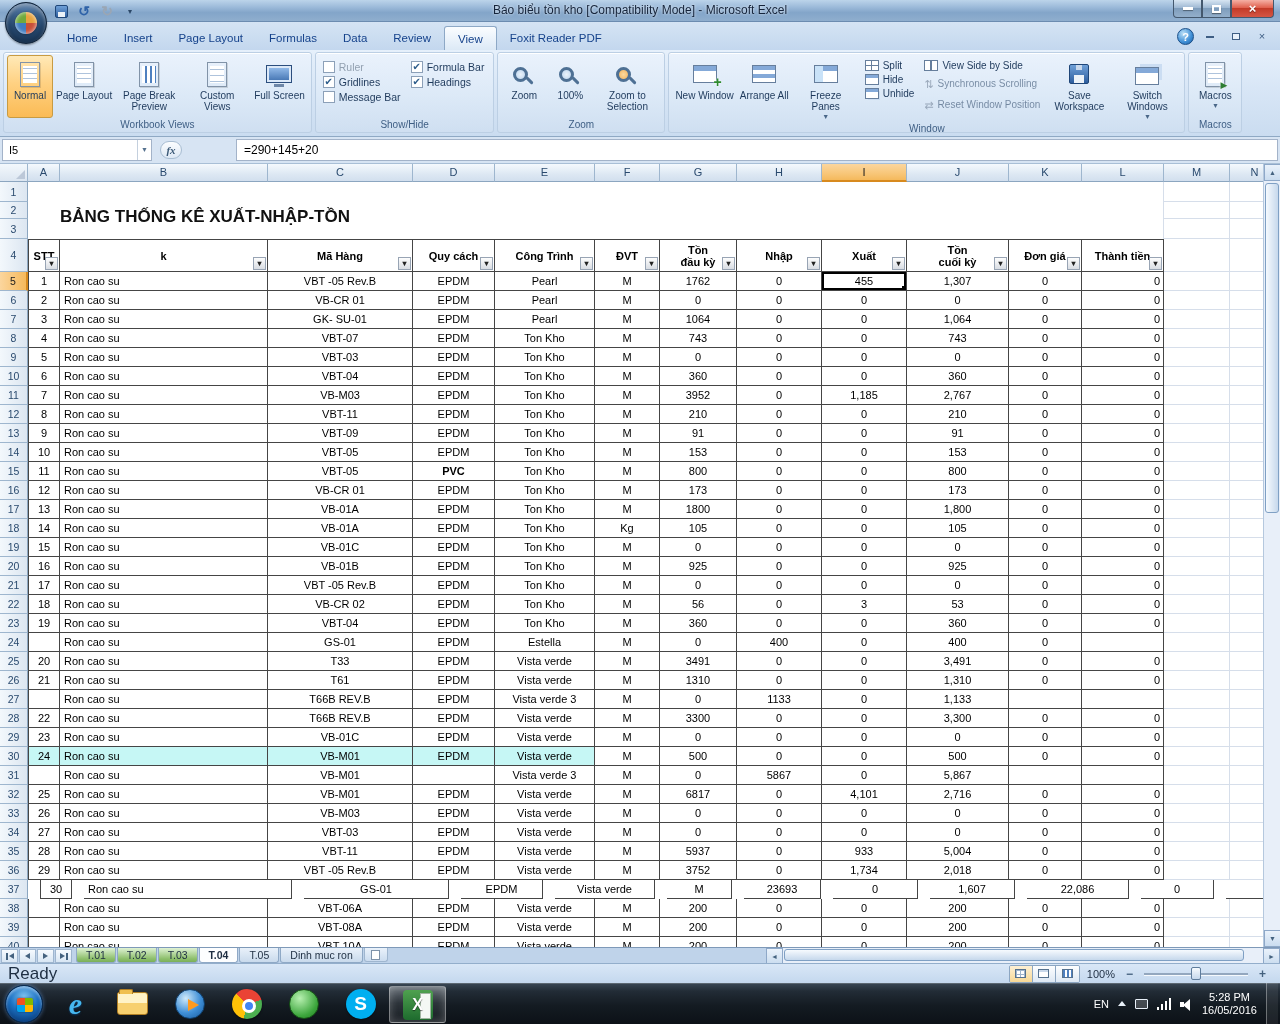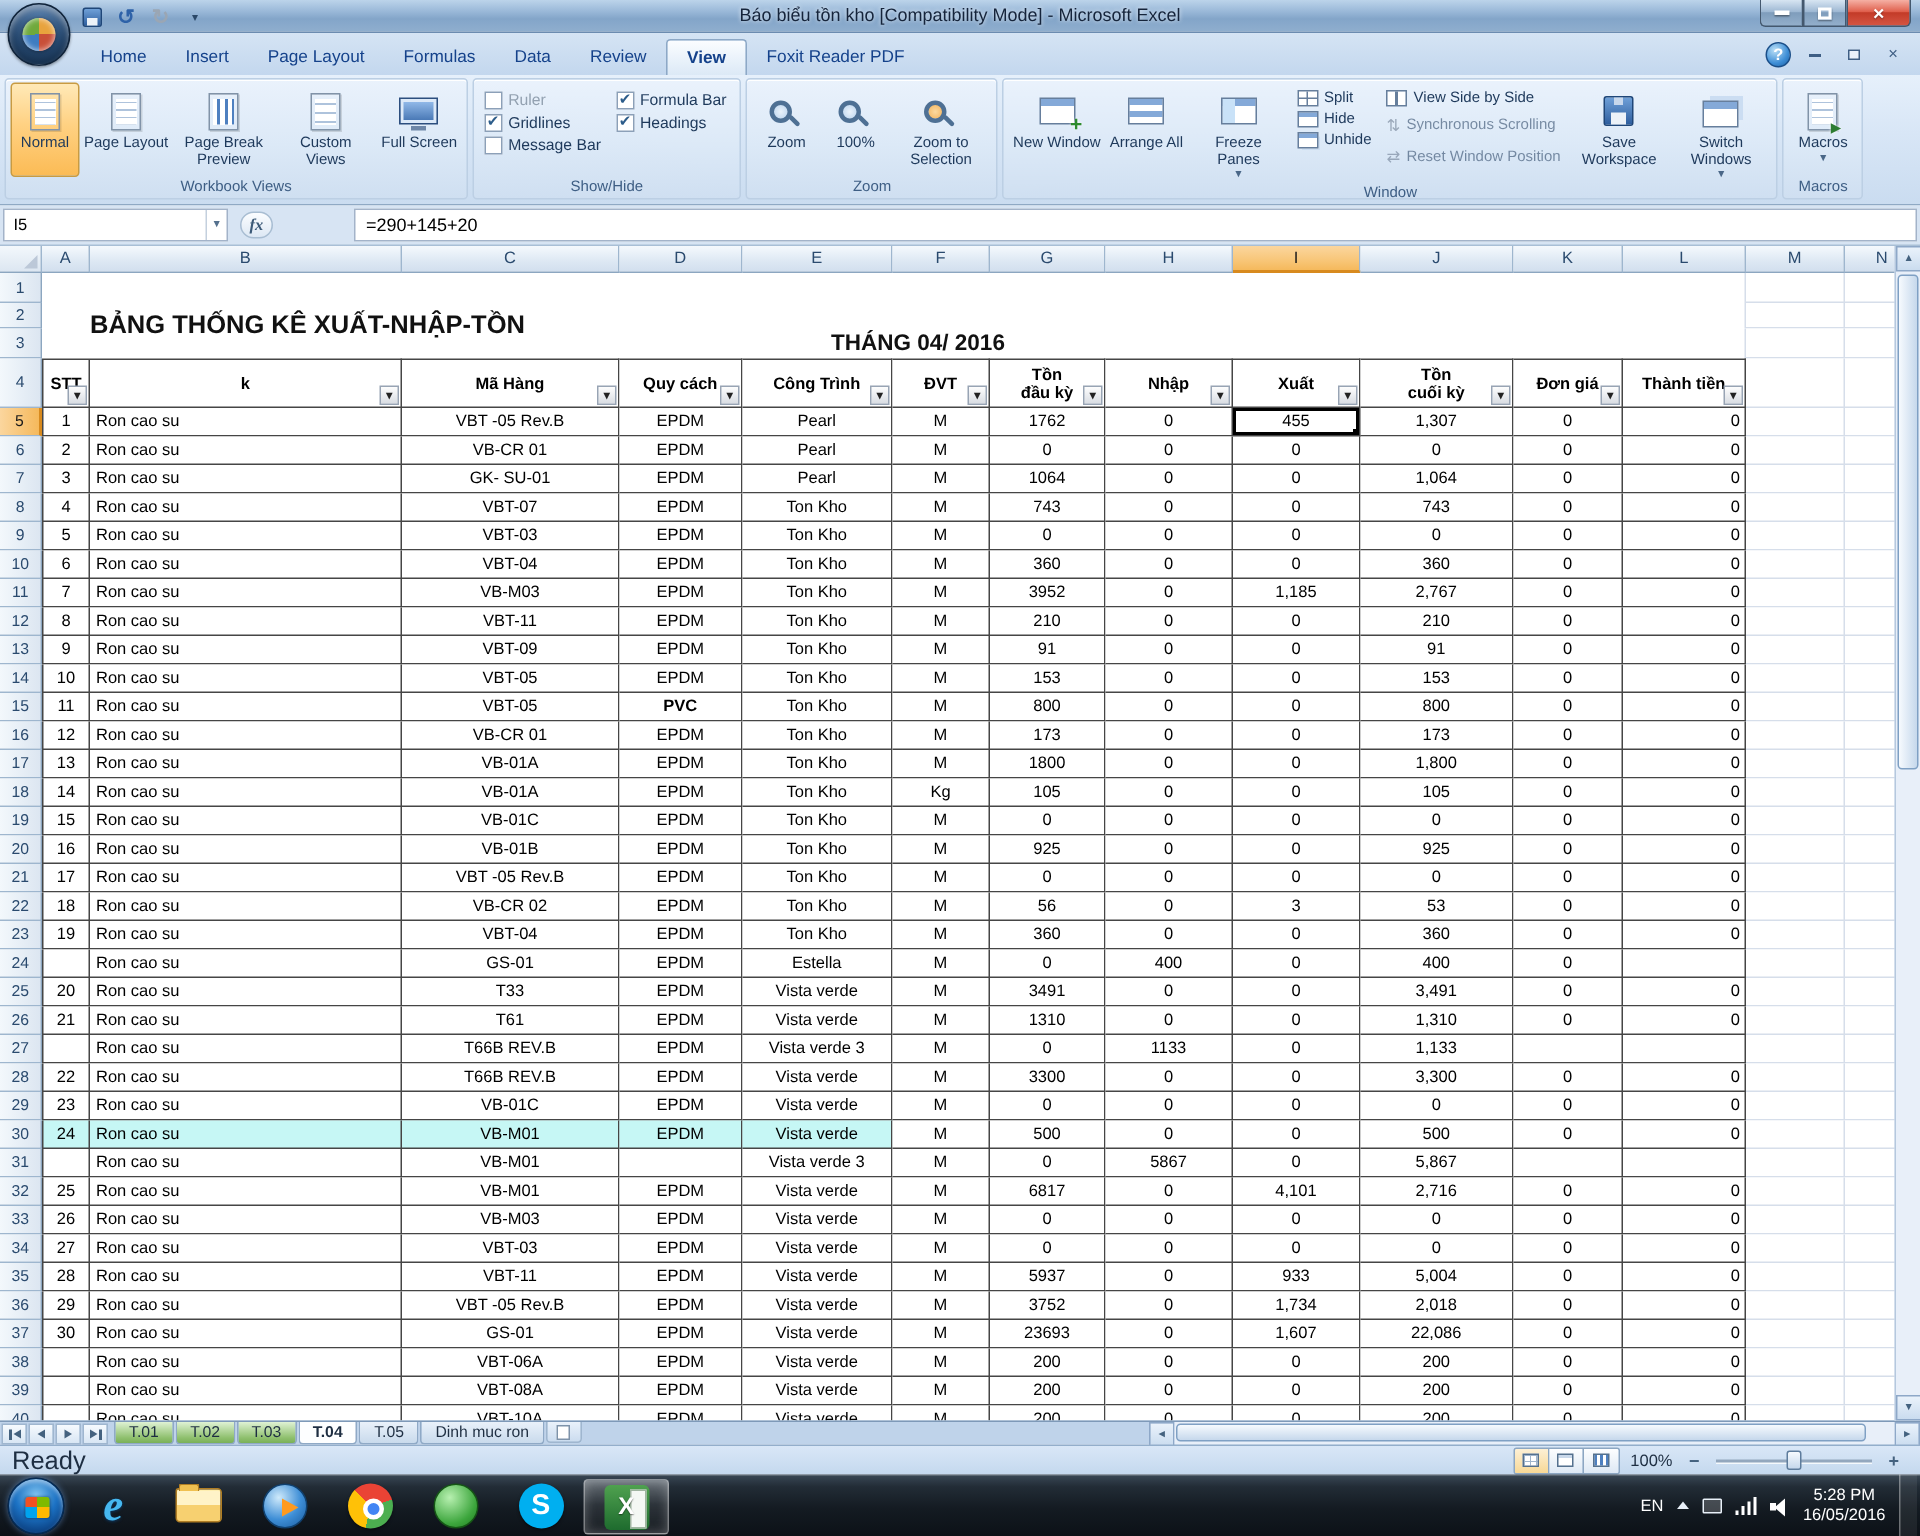--- a/index.html
+++ b/index.html
@@ -37,21 +37,21 @@
     display:flex;align-items:center;justify-content:center;}
   .orb-flower{width:22px;height:22px;border-radius:50%;
     background:conic-gradient(#E8A33D 0 25%,#C94F38 25% 50%,#3E7CC1 50% 75%,#6FA93C 75%);
     box-shadow:inset 0 0 4px rgba(255,255,255,.8),0 0 3px rgba(0,0,0,.5);}
 
   
   .ribbon-tabs{position:absolute;left:0;top:22px;width:1280px;height:28px;
     background:linear-gradient(#D5E4F4,#C3D7EE);}
   #ribbon-tabs-list{position:absolute;left:54px;top:4px;display:flex;height:24px;justify-content:space-between;}
   .rtab{padding:0 13px;font-size:11.5px;color:#15428B;display:flex;align-items:center;border-radius:3px 3px 0 0;}
-  .rtab.active{background:linear-gradient(#FBFDFF,#E8F1FA 60%,#DCE9F6);border:1px solid #8DA8C6;border-bottom:none;color:#15428B;font-weight:bold;}
+  .rtab.active{background:linear-gradient(#FBFDFF,#E8F1FA 60%,#DCE9F6);border:1px solid #8DA8C6;border-bottom:none;color:#15428B;font-weight:normal;}
   .ribbon-right{position:absolute;right:8px;top:6px;display:flex;align-items:center;gap:6px;}
   .help-btn{width:17px;height:17px;border-radius:50%;color:#fff;font-weight:bold;font-size:11px;
     display:flex;align-items:center;justify-content:center;
     background:radial-gradient(circle at 35% 30%,#BBE0F7,#3E8ED6 60%,#1C5EA0);border:1px solid #1A4E88;}
   .wsm{width:20px;height:14px;display:flex;align-items:center;justify-content:center;color:#3E5E84;}
   .wsm .sbar{width:8px;height:2px;background:#3E5E84;}
   .wsm .sbox{width:8px;height:7px;border:1px solid #3E5E84;background:#E9F1FA;}
   .wsm .sx{font-size:11px;line-height:11px;}
 
   
@@ -500,21 +500,20 @@
       <span class="dd">▼</span>
     </div>
     <div class="fxzone">
       <span class="fxbtn">fx</span>
     </div>
     <div class="ffield">=290+145+20</div>
   </div>
 
   <div id="grid">
     <div class="sheet-title1">BẢNG THỐNG KÊ XUẤT-NHẬP-TỒN</div>
-    <div class="sheet-title2">THÁNG 04/ 2016</div>
   <div class="g-chrow">
         <div class="g-corner" style="width: 28px;"></div>
         <div class="g-ch" style="width: 32px;">A</div>
         <div class="g-ch" style="width: 208px;">B</div>
         <div class="g-ch" style="width: 145px;">C</div>
         <div class="g-ch" style="width: 82px;">D</div>
         <div class="g-ch" style="width: 100px;">E</div>
         <div class="g-ch" style="width: 65px;">F</div>
         <div class="g-ch" style="width: 77px;">G</div>
         <div class="g-ch" style="width: 85px;">H</div>
@@ -1190,21 +1189,21 @@
         <div class="g-td a-c" style="width: 65px;">M</div>
         <div class="g-td a-c" style="width: 77px;">3752</div>
         <div class="g-td a-c" style="width: 85px;">0</div>
         <div class="g-td a-c" style="width: 85px;">1,734</div>
         <div class="g-td a-c" style="width: 102px;">2,018</div>
         <div class="g-td a-c" style="width: 73px;">0</div>
         <div class="g-td a-r" style="width: 82px;">0</div>
         <div class="g-gl" style="width: 66px;"></div>
         <div class="g-gl" style="width: 50px;"></div>
       </div>
-      <div class="g-row" style="height: 19px;">
+      <div class="g-row" style="height: 19px; gap: 12px;">
         <div class="g-rh" style="width: 28px;">37</div>
         <div class="g-td a-c" style="width: 32px;">30</div>
         <div class="g-td a-l" style="width: 208px;">Ron cao su</div>
         <div class="g-td a-c" style="width: 145px;">GS-01</div>
         <div class="g-td a-c" style="width: 82px;">EPDM</div>
         <div class="g-td a-c" style="width: 100px;">Vista verde</div>
         <div class="g-td a-c" style="width: 65px;">M</div>
         <div class="g-td a-c" style="width: 77px;">23693</div>
         <div class="g-td a-c" style="width: 85px;">0</div>
         <div class="g-td a-c" style="width: 85px;">1,607</div>

